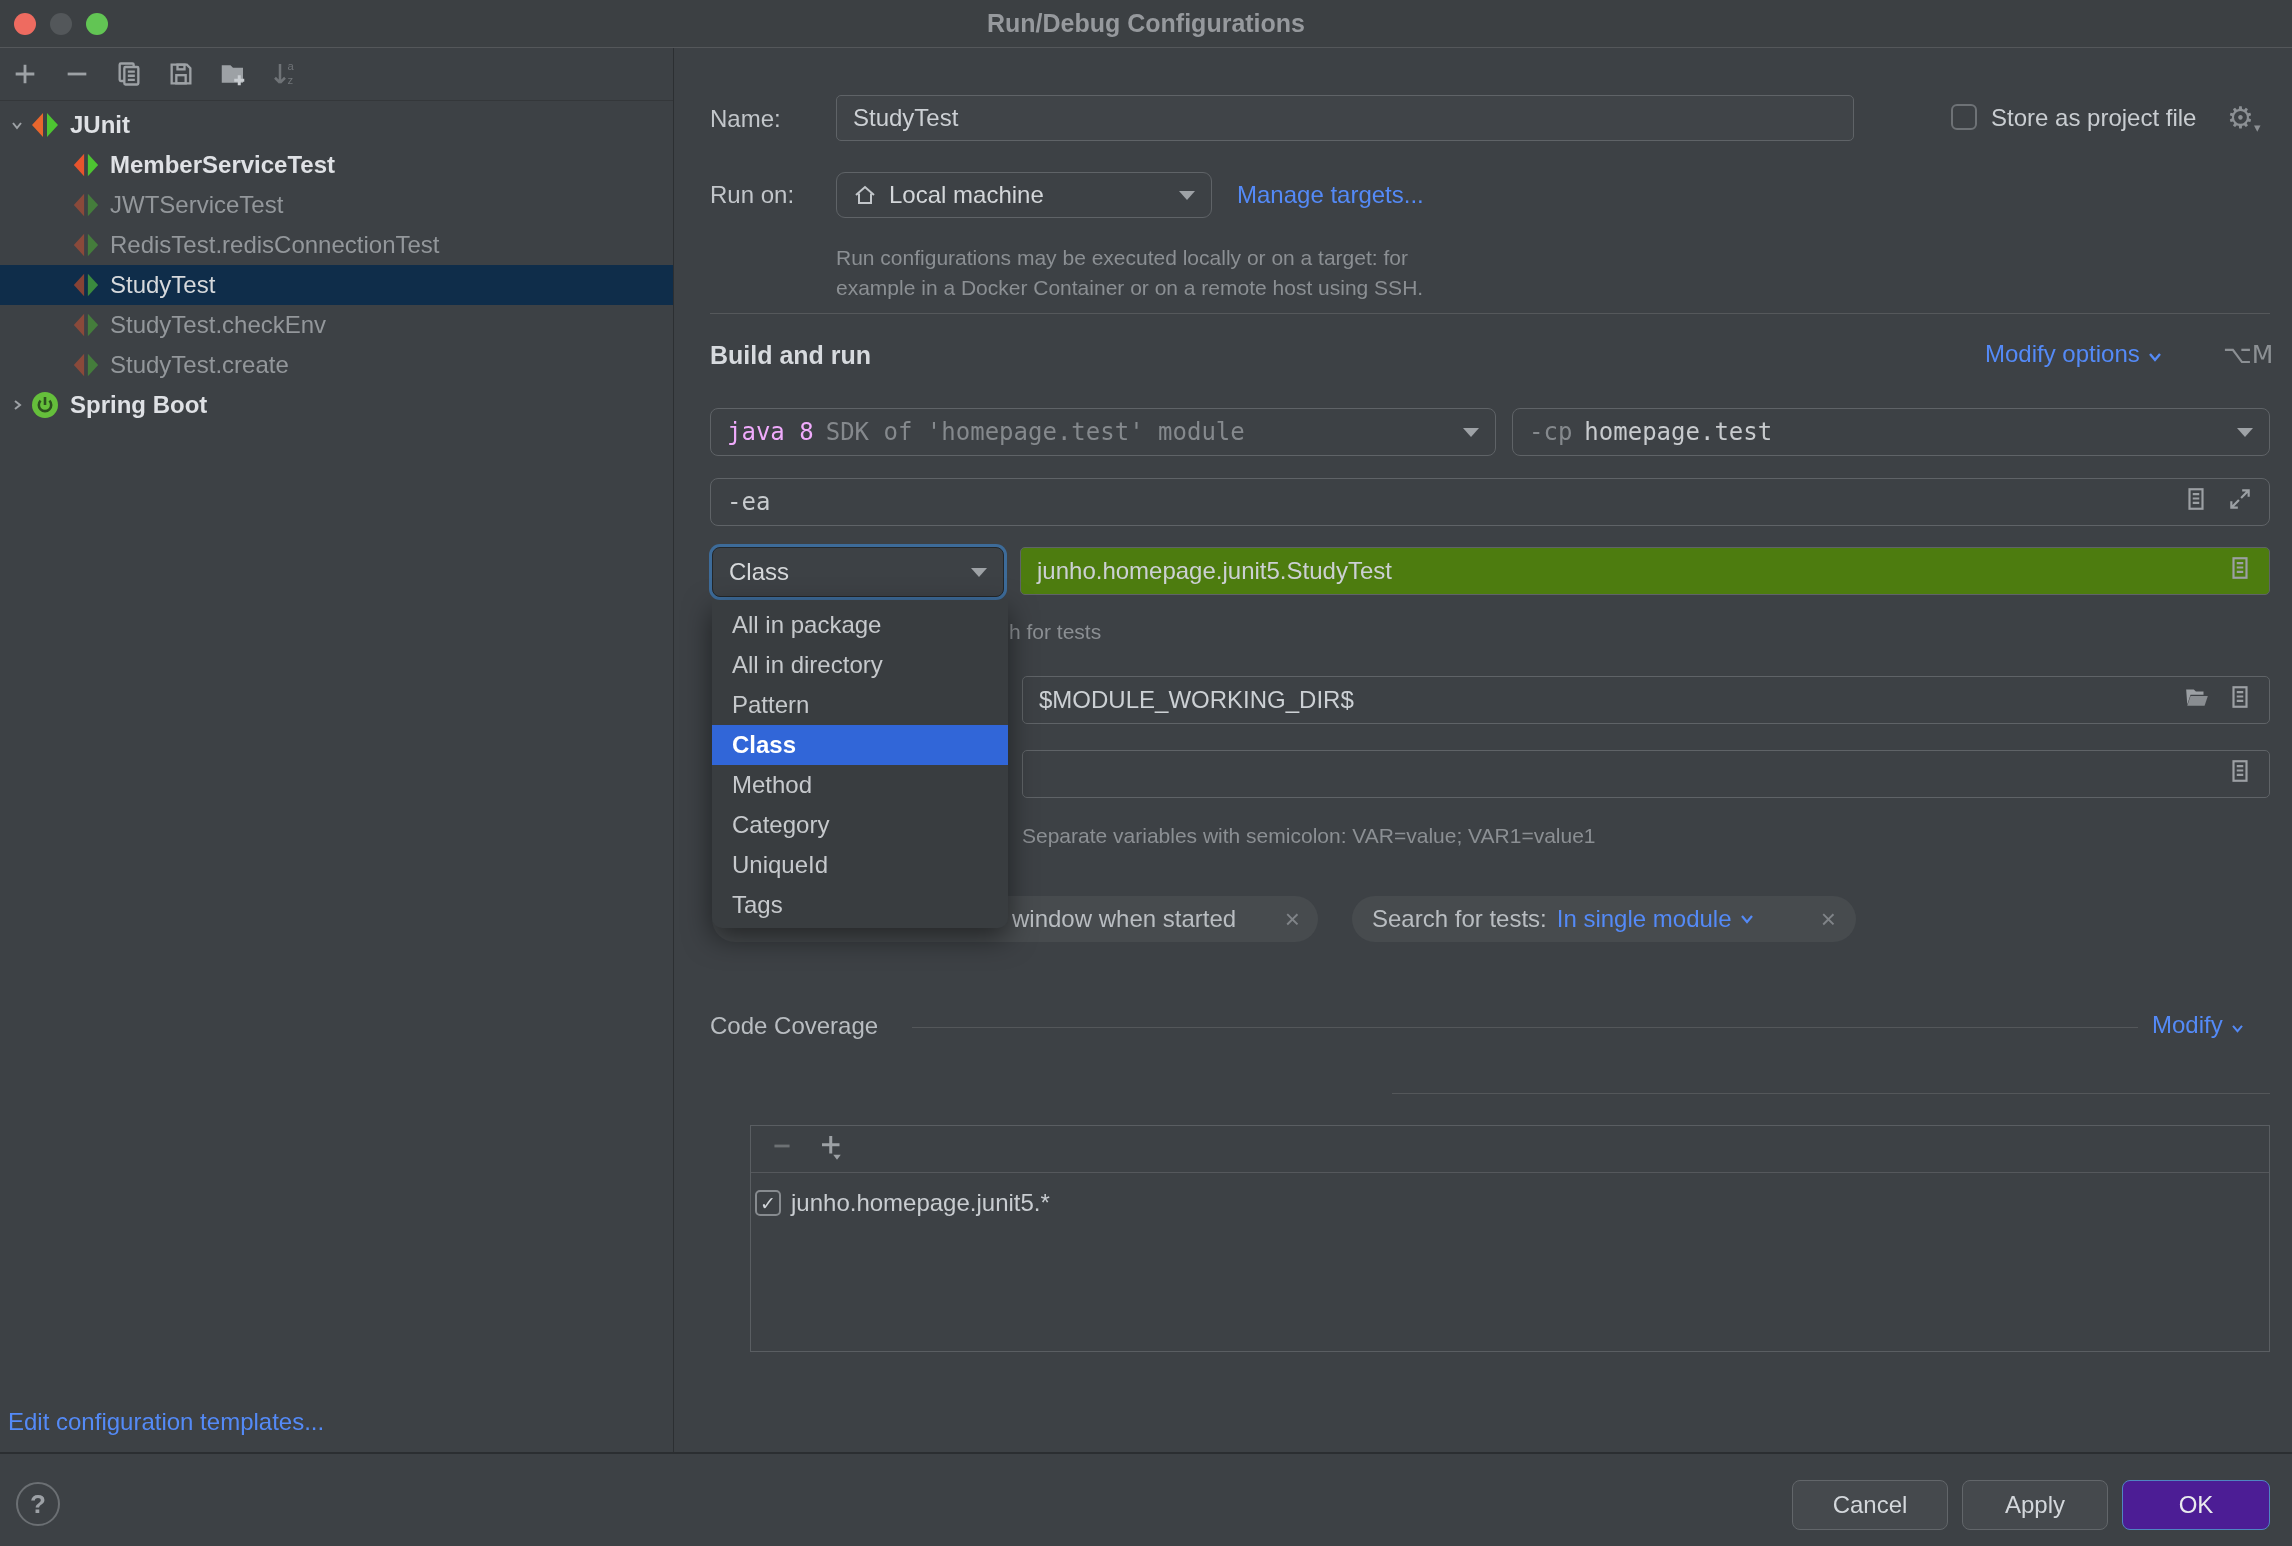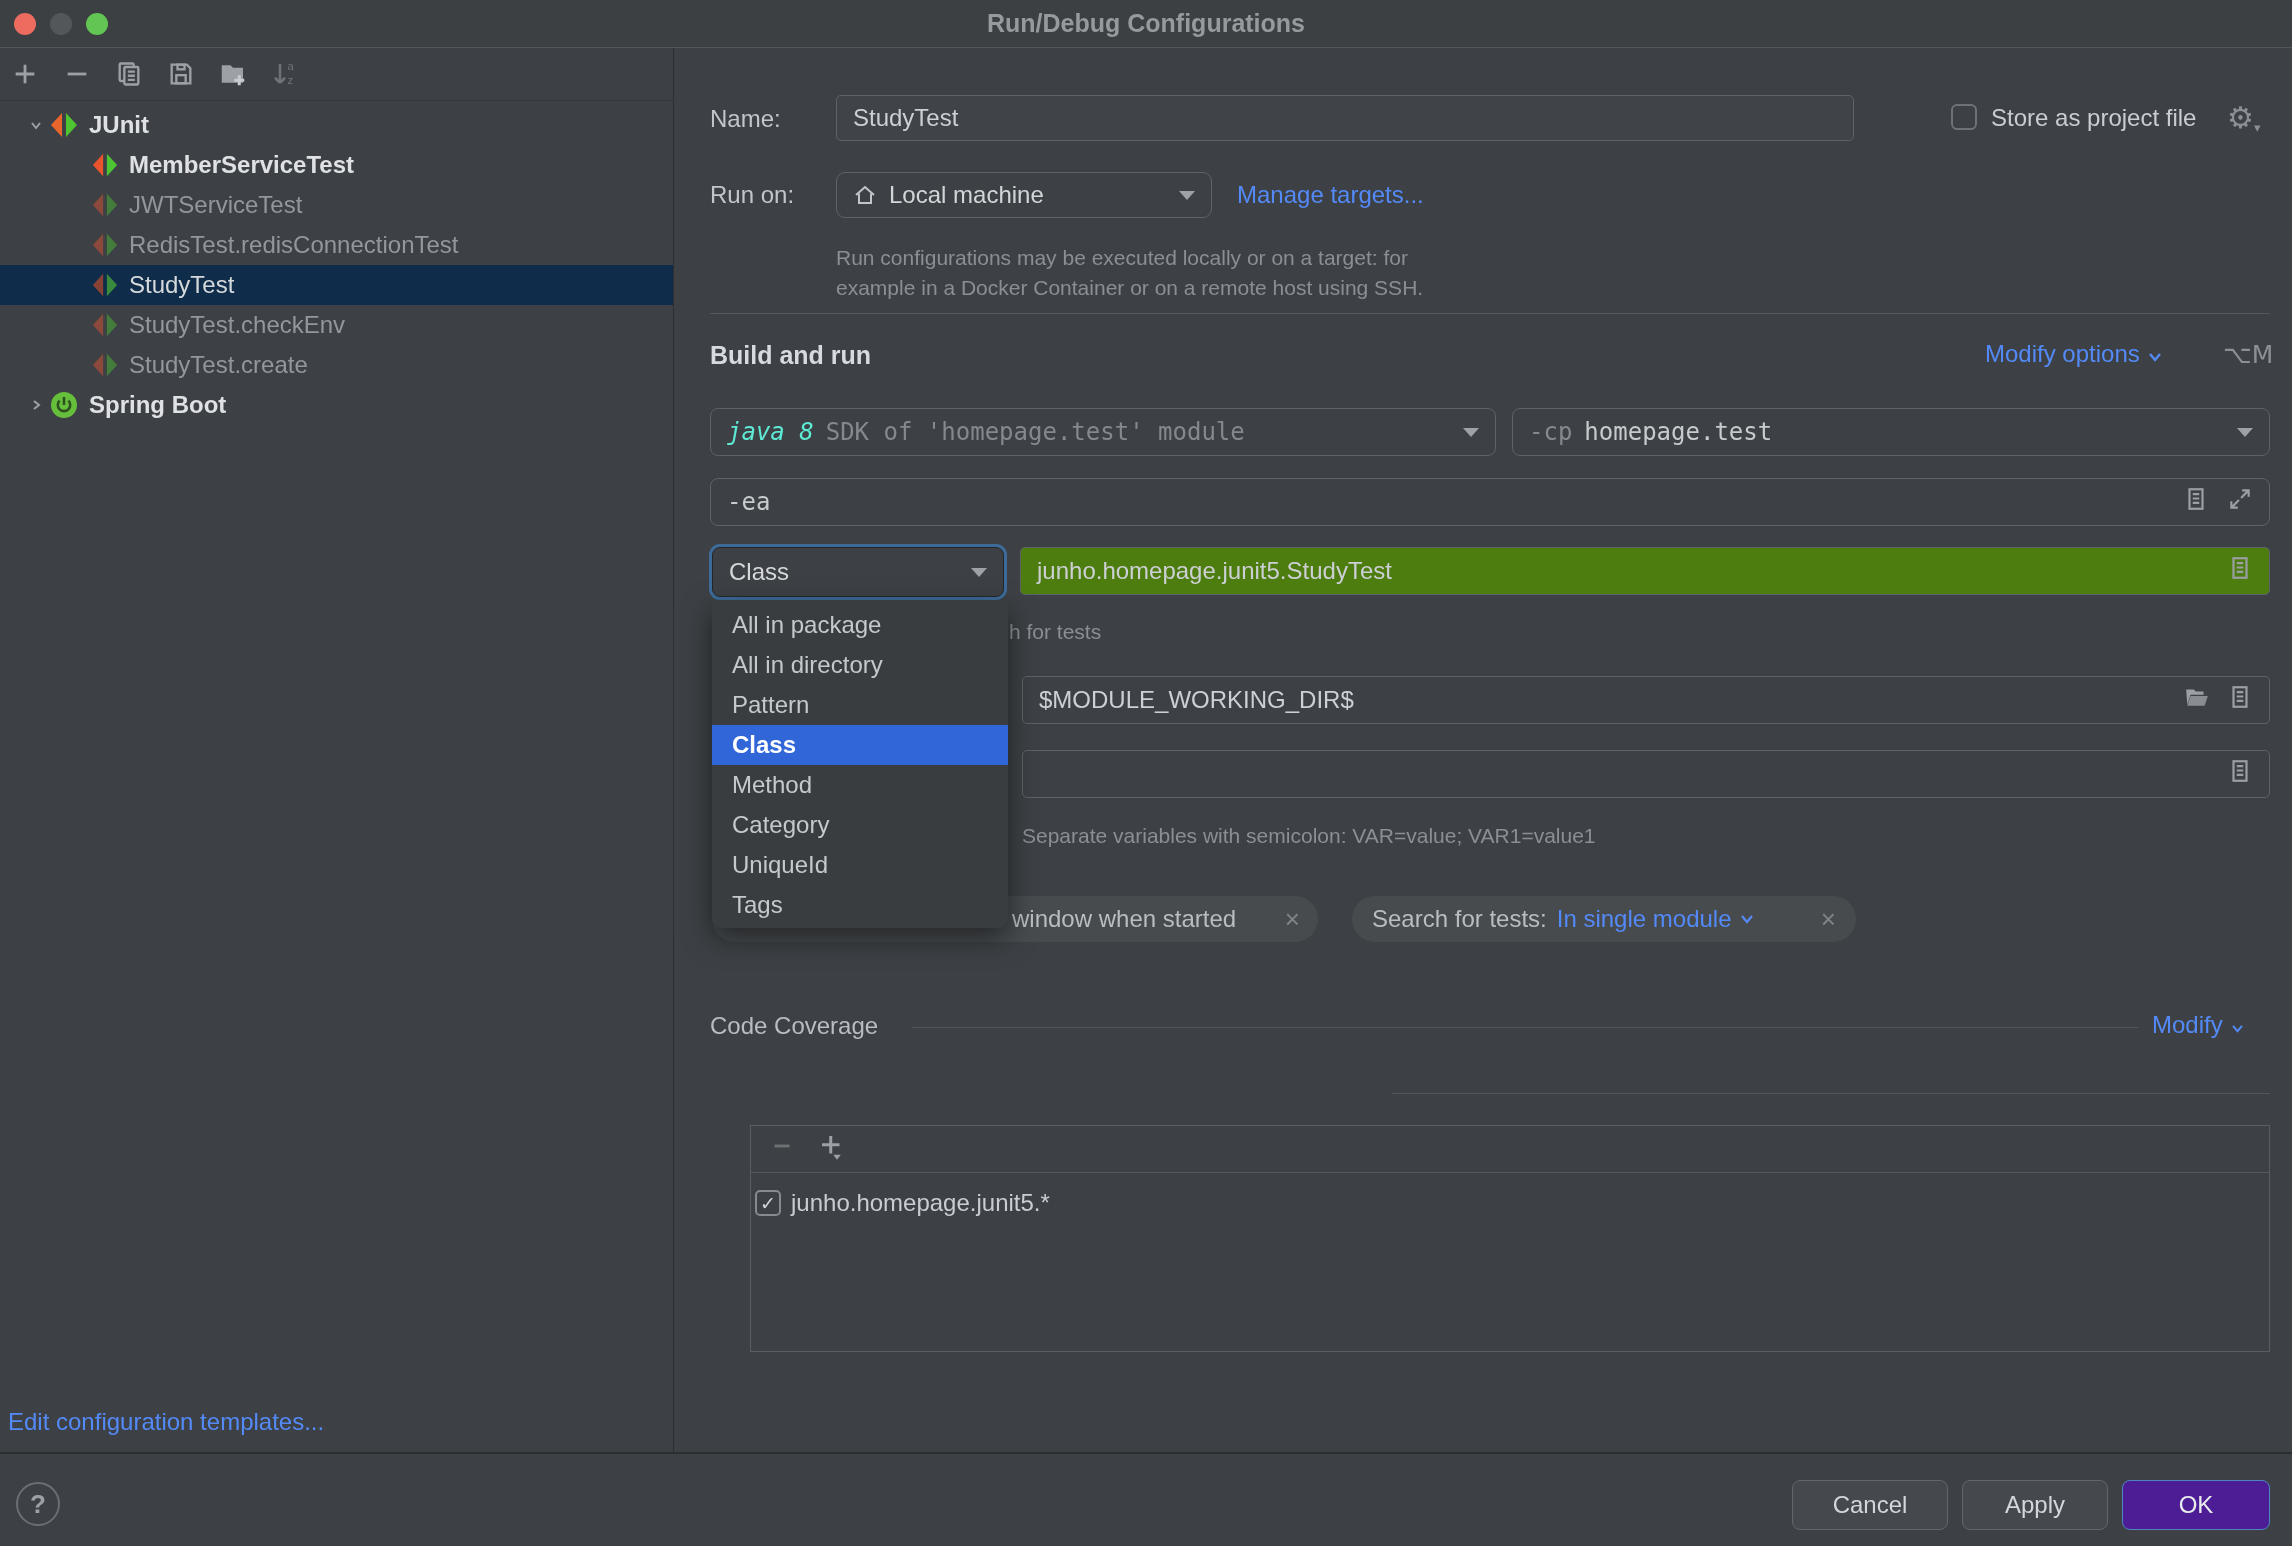--- a/index.html
+++ b/index.html
@@ -16,21 +16,21 @@
 
   
   .titlebar { left:0; top:0; width:2292px; height:48px; background:#3c4043; border-bottom:1px solid #54575a; }
   .title { width:100%; text-align:center; line-height:47px; font-weight:bold; color:#96999d; font-size:25px; }
   .light { width:22px; height:22px; border-radius:50%; top:13px; }
 
   
   .sidebar { left:0; top:48px; width:674px; height:1404px; border-right:1px solid #2c2f32; }
   .sb-toolbar { left:0; top:0; width:673px; height:53px; border-bottom:1px solid #34373a; display:flex; align-items:center; gap:22px; padding-left:10px; }
   .tb-ic { width:30px; height:30px; display:flex; align-items:center; justify-content:center; }
-  .tree-row { left:0; width:673px; height:40px; display:flex; align-items:center;padding-left:19px; }
+  .tree-row { left:0; width:673px; height:40px; display:flex; align-items:center; }
   .tree-row.selected { background:#0f2d4a; }
   .tree-label { font-size:24px; color:#93979b; white-space:nowrap; }
   .tree-label.bright { color:#dfe1e5; font-weight:bold; }
   .tree-label.sel { color:#d6d9dc; }
   .chev { width:26px; display:flex; justify-content:center; }
   .ticon { margin-right:10px; display:flex; }
   .dimmed { opacity:.45; }
   .semidim { opacity:.75; }
   .edit-templates { left:8px; top:1360px; font-size:24px; }
 
@@ -245,21 +245,21 @@
 
   <div class="abs" style="left:35px; top:293px; font-weight:bold; font-size:25px; color:#d7dade;">Build and run</div>
   <a class="abs blue" style="left:1310px; top:292px;"><span>Modify options</span><span class="linkchev">
         <svg width="14" height="10" viewBox="0 0 14 10" fill="none" stroke="#548af7" stroke-width="2.4">
           <polyline points="2,2 7,8 12,2"></polyline>
         </svg>
       </span></a>
   <span class="abs icon-sym" style="left:1548px; top:292px; color:#8c9094; font-size:25px;">⌥M</span>
 
   <div class="abs combo mono" style="left:35px; top:360px; width:786px; height:48px; border-radius:8px;">
-    <span style="color:#5eead4;font-style:italic;">java 8</span>
+    <span style="color:#f0abfc;">java 8</span>
     <span class="dim" style="margin-left:12px;">SDK of 'homepage.test' module</span>
     <span class="caret"></span>
   </div>
   <div class="abs combo mono" style="left:837px; top:360px; width:758px; height:48px; border-radius:8px;">
     <span class="dim">-cp</span>
     <span style="color:#c8cbce; margin-left:12px;">homepage.test</span>
     <span class="caret"></span>
   </div>
 
   <div class="abs field mono" style="left:35px; top:430px; width:1560px; height:48px; border-radius:8px; background:#3d4145;">

